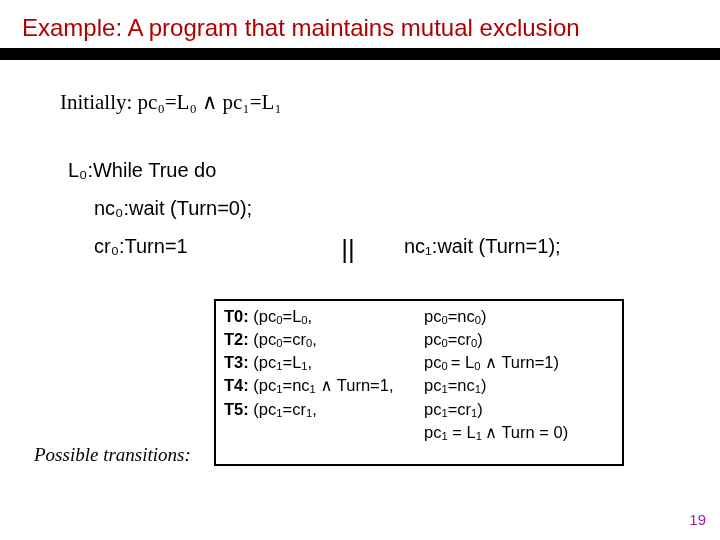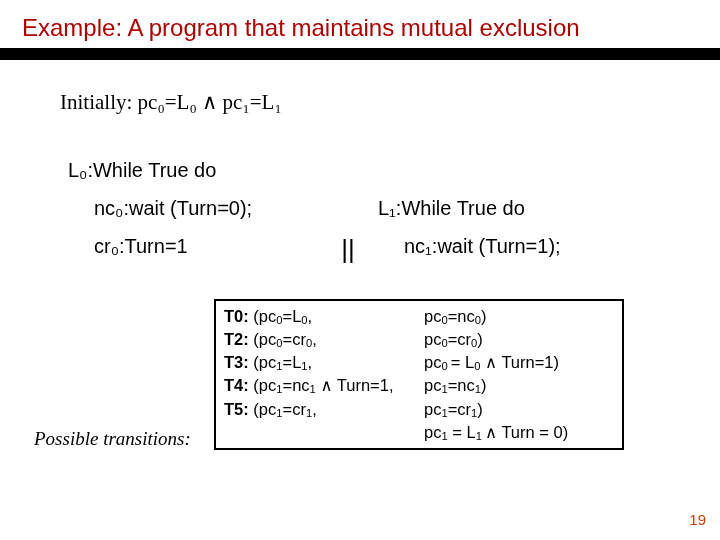--- a/index.html
+++ b/index.html
@@ -61,34 +61,34 @@
   .trans-label {
     font-style: italic;
     font-size: 19px;
     width: 180px;
     padding-top: 4px;
   }
   .trans-box {
     border: 2px solid #000;
     font-family: Arial, Helvetica, sans-serif;
     font-size: 16.5px;
-    padding: 4px 8px 4px 8px;
+    padding: 4px 8px 20px 8px;
     line-height: 1.35;
     display: flex;
   }
   .tcol1 { width: 200px; }
   .tcol2 { width: 190px; }
   .tb { font-weight: bold; }
   .pagenum {
     position: absolute;
     right: 14px;
     bottom: 12px;
     font-family: Arial, Helvetica, sans-serif;
     font-size: 15px;
-    color: #c2410c;
+    color: #a21caf;
     margin-top: 26px;
   }
   sub { font-size: 68%; vertical-align: -2px; }
 </style>
 </head>
 <body>
 
 <div class="slide">
 
   <div class="title">Example: A program that maintains mutual exclusion</div>
@@ -97,21 +97,20 @@
   <div class="init">Initially: pc₀=L₀ ∧ pc₁=L₁</div>
 
   <div class="progs">
     <div class="prog">
       <div>L₀:While True do</div>
       <div class="wait">nc₀:wait (Turn=0);</div>
       <div class="cr">cr₀:Turn=1</div>
     </div>
     <div class="sep">||</div>
     <div class="prog">
-      <div>L₁:While True do</div>
       <div class="wait">nc₁:wait (Turn=1);</div>
     </div>
   </div>
 
   <div class="trans-row">
     <div class="trans-label">Possible transitions:</div>
     <div class="trans-box">
       <div class="tcol1">
         <div><span class="tb">T0:</span> <span>(pc<sub>0</sub>=L<sub>0</sub>,</span></div>
         <div><span class="tb">T2:</span> <span>(pc<sub>0</sub>=cr<sub>0</sub>,</span></div>

